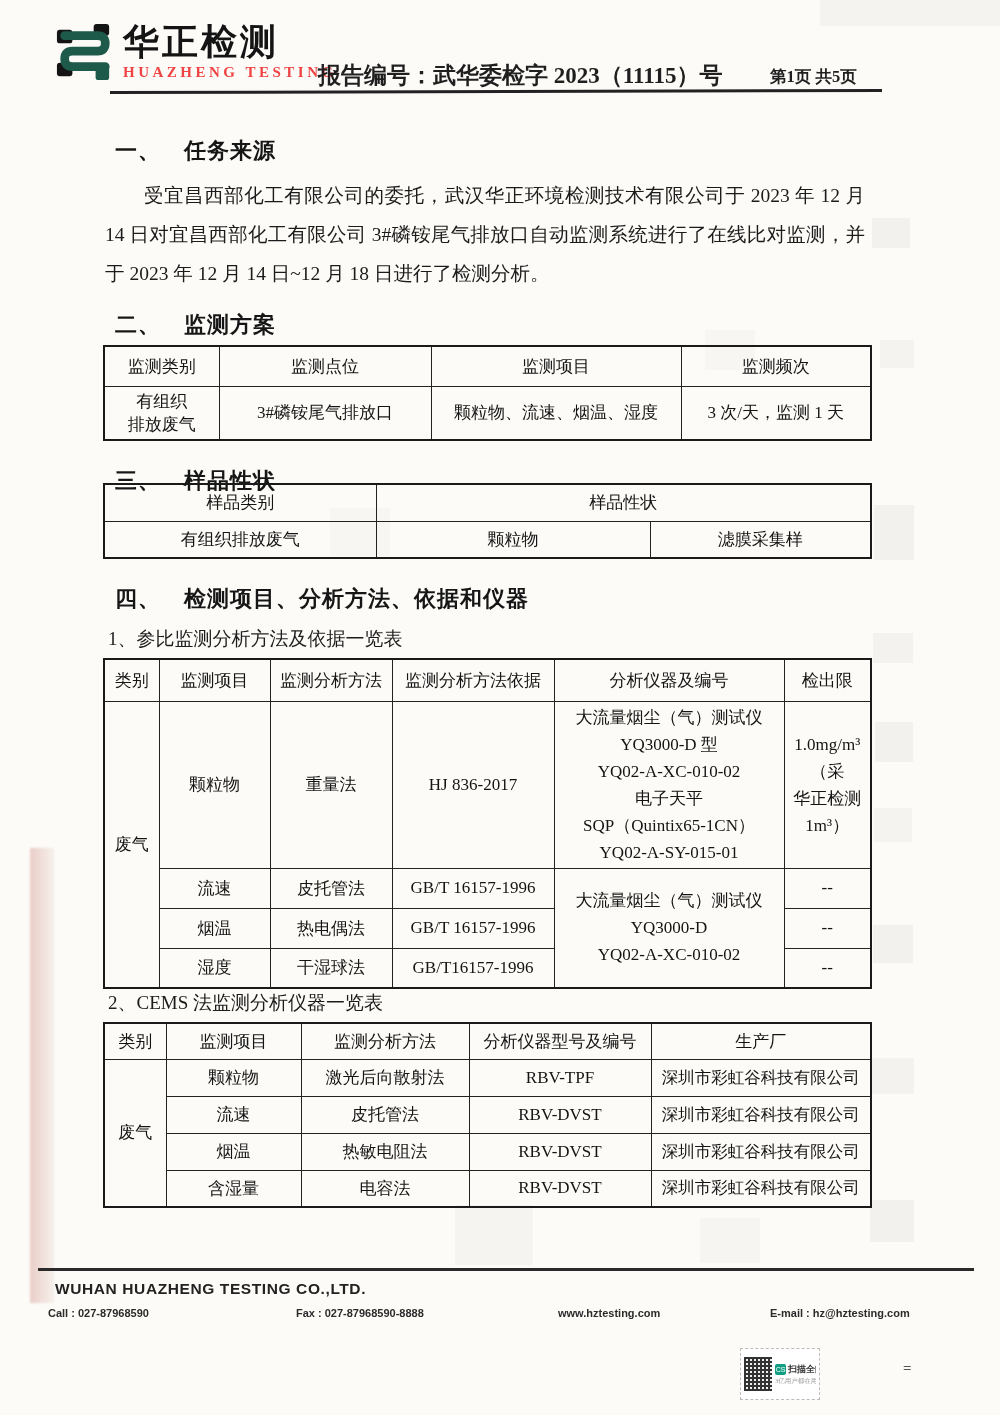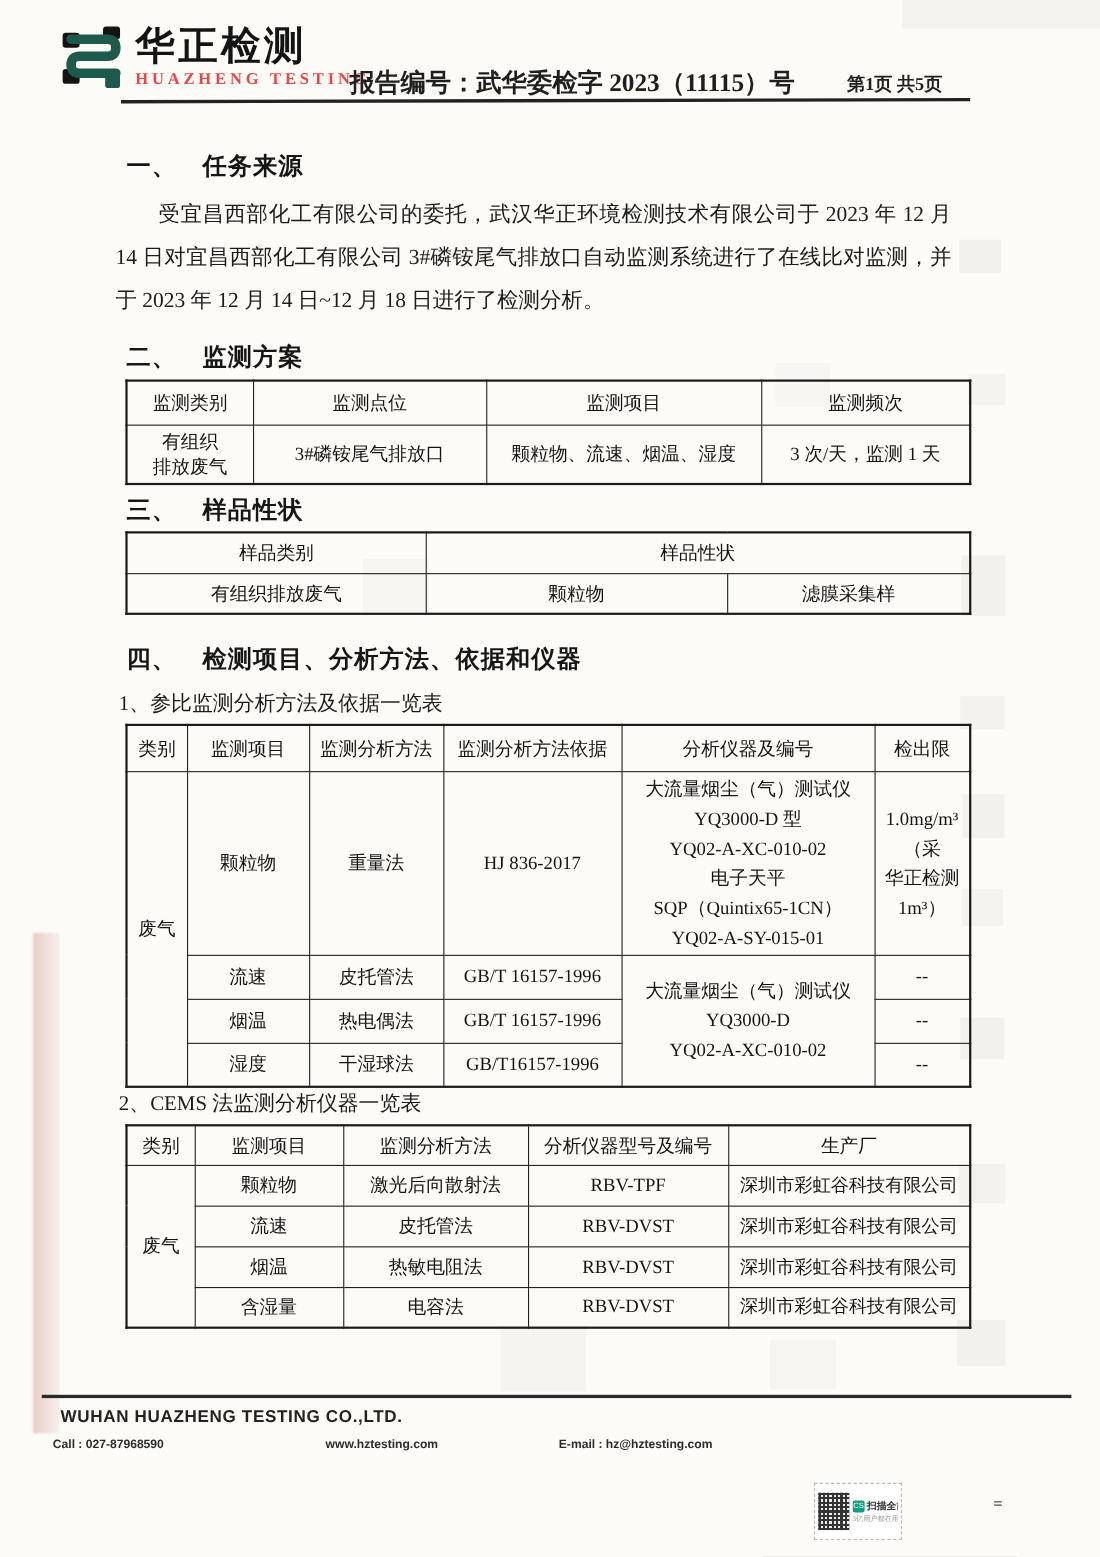--- a/index.html
+++ b/index.html
@@ -34,21 +34,21 @@
   .hdr-rule { position: absolute; left: 110px; top: 90px; width: 772px; height: 3px; background: #222; transform: rotate(-0.15deg); }
   
   .sec-title { position: absolute; left: 115px; font-family: "Liberation Sans", sans-serif; font-weight: bold; font-size: 22px; letter-spacing: 1px; color: #161616; }
   .sub-title { position: absolute; left: 108px; font-size: 19px; font-weight: 500; color: #1c1c1c; }
   .para {
     position: absolute; left: 105px; top: 176px; width: 760px;
     font-size: 19.5px; line-height: 39px; text-align: justify; text-indent: 2em;
     color: #1b1b1b; font-weight: 500;
   }
   
-  table { border-collapse: collapse; table-layout: fixed; position: absolute; left: 114px; width: 767px; }
+  table { border-collapse: collapse; table-layout: fixed; position: absolute; left: 103px; width: 767px; }
   td, th { border: 1.6px solid #222; text-align: center; vertical-align: middle; font-size: 17px; font-weight: 500; color: #141414; padding: 2px 4px; }
   table { border: 2.2px solid #1a1a1a; }
   .pre { white-space: pre-line; }
   .tblA { top: 345px; }
   .tblA .hrow td { height: 40px; }
   .tblA .drow td { height: 54px; }
   .tblB { top: 483px; }
   .tblB td { height: 37px; }
   .tblC { top: 658px; }
   .tblC .hrow td { height: 42px; }
@@ -137,21 +137,21 @@
     <tr class="drow">
       <td class="pre">有组织
 排放废气</td>
       <td>3#磷铵尾气排放口</td>
       <td>颗粒物、流速、烟温、湿度</td>
       <td>3 次/天，监测 1 天</td>
     </tr>
   </tbody>
     </table>
 
-  <div class="sec-title" style="top:449px">三、　样品性状</div>
+  <div class="sec-title" style="top:466px">三、　样品性状</div>
   <table class="tblB">
     <colgroup>
         <col style="width:272px">
         <col style="width:274px">
         <col style="width:221px">
       </colgroup>
     <tbody>
         <tr>
       <td>样品类别</td>
       <td colspan="2">样品性状</td>
@@ -267,20 +267,21 @@
       <td>RBV-DVST</td>
       <td class="maker">深圳市彩虹谷科技有限公司</td>
     </tr>
   </tbody>
     </table>
 
   <div class="ftr-rule"></div>
   <div class="ftr-company">WUHAN HUAZHENG TESTING CO.,LTD.</div>
   <div class="ftr-contacts">
     <span class="c1">Call : 027-87968590</span>
+    <span class="c2">Fax : 027-87968590-8888</span>
     <span class="c3">www.hztesting.com</span>
     <span class="c4">E-mail : hz@hztesting.com</span>
   </div>
 
   <div class="wm">
     <div class="wm-qr"></div>
     <div class="wm-right">
       <div class="wm-row">
         <span class="wm-icon">CS</span>
         <span class="wm-app">扫描全能王</span>

